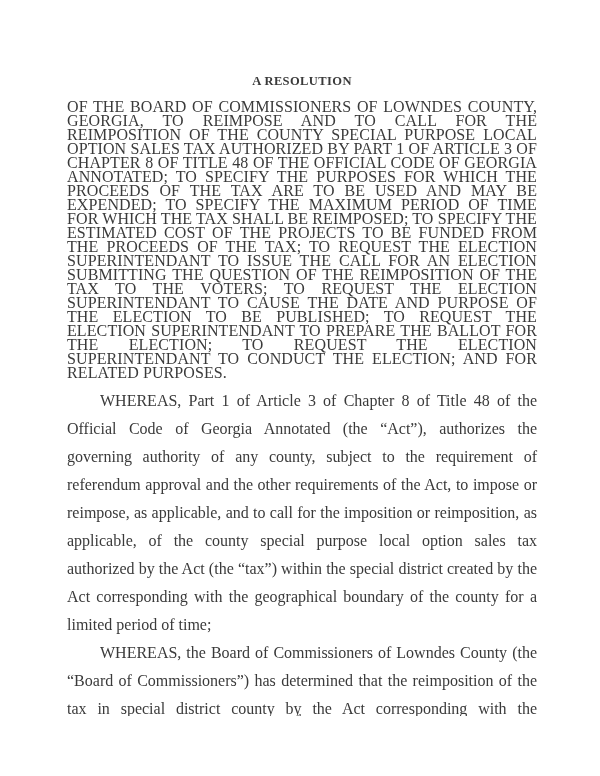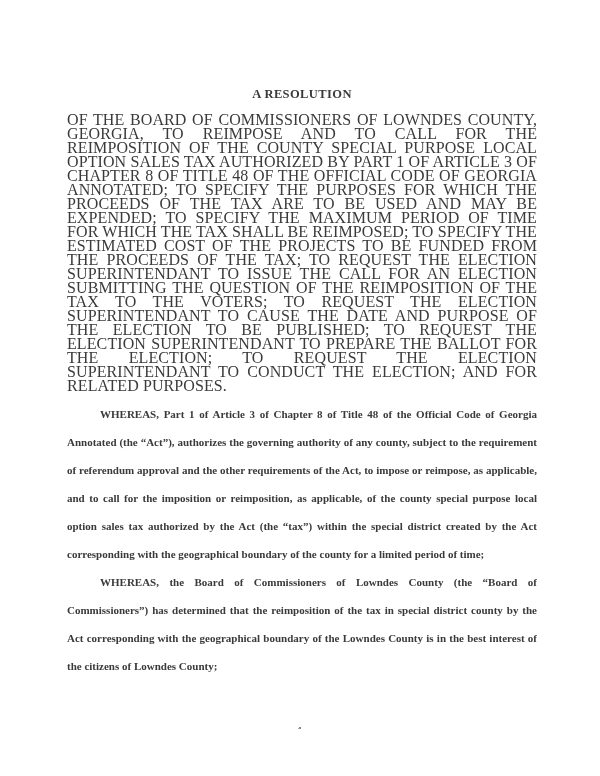--- a/index.html
+++ b/index.html
@@ -4,21 +4,21 @@
 <style>
   html, body {
     margin: 0;
     padding: 0;
     background: #ffffff;
   }
   .page {
     position: relative;
     width: 600px;
     height: 712px;
-    margin: 17px auto;
+    margin: 4px auto;
     background: var(--page-bg, #ffffff);
     color: var(--text-color, #3a3a3a);
     font-family: "Liberation Serif", "DejaVu Serif", serif;
     box-sizing: border-box;
     padding: 71px 63px 0 67px;
     overflow: hidden;
   }
   .title {
     margin: 0;
     font-size: 12.5px;
@@ -32,25 +32,24 @@
     font-size: 16px;
     line-height: 14px;
     text-align: justify;
     letter-spacing: 0.1px;
   }
   .whereas-section {
     margin-top: 7px;
   }
   .whereas-section p {
     margin: 0;
-    font-size: 11px;
+    font-size: 16px;
     line-height: 28px;
     text-align: justify;
     text-indent: 33px;
-    font-weight: bold;
   }
   .page-number {
     position: absolute;
     top: 707px;
     left: 0;
     right: 0;
     text-align: center;
     font-size: 12px;
     line-height: 14px;
   }

